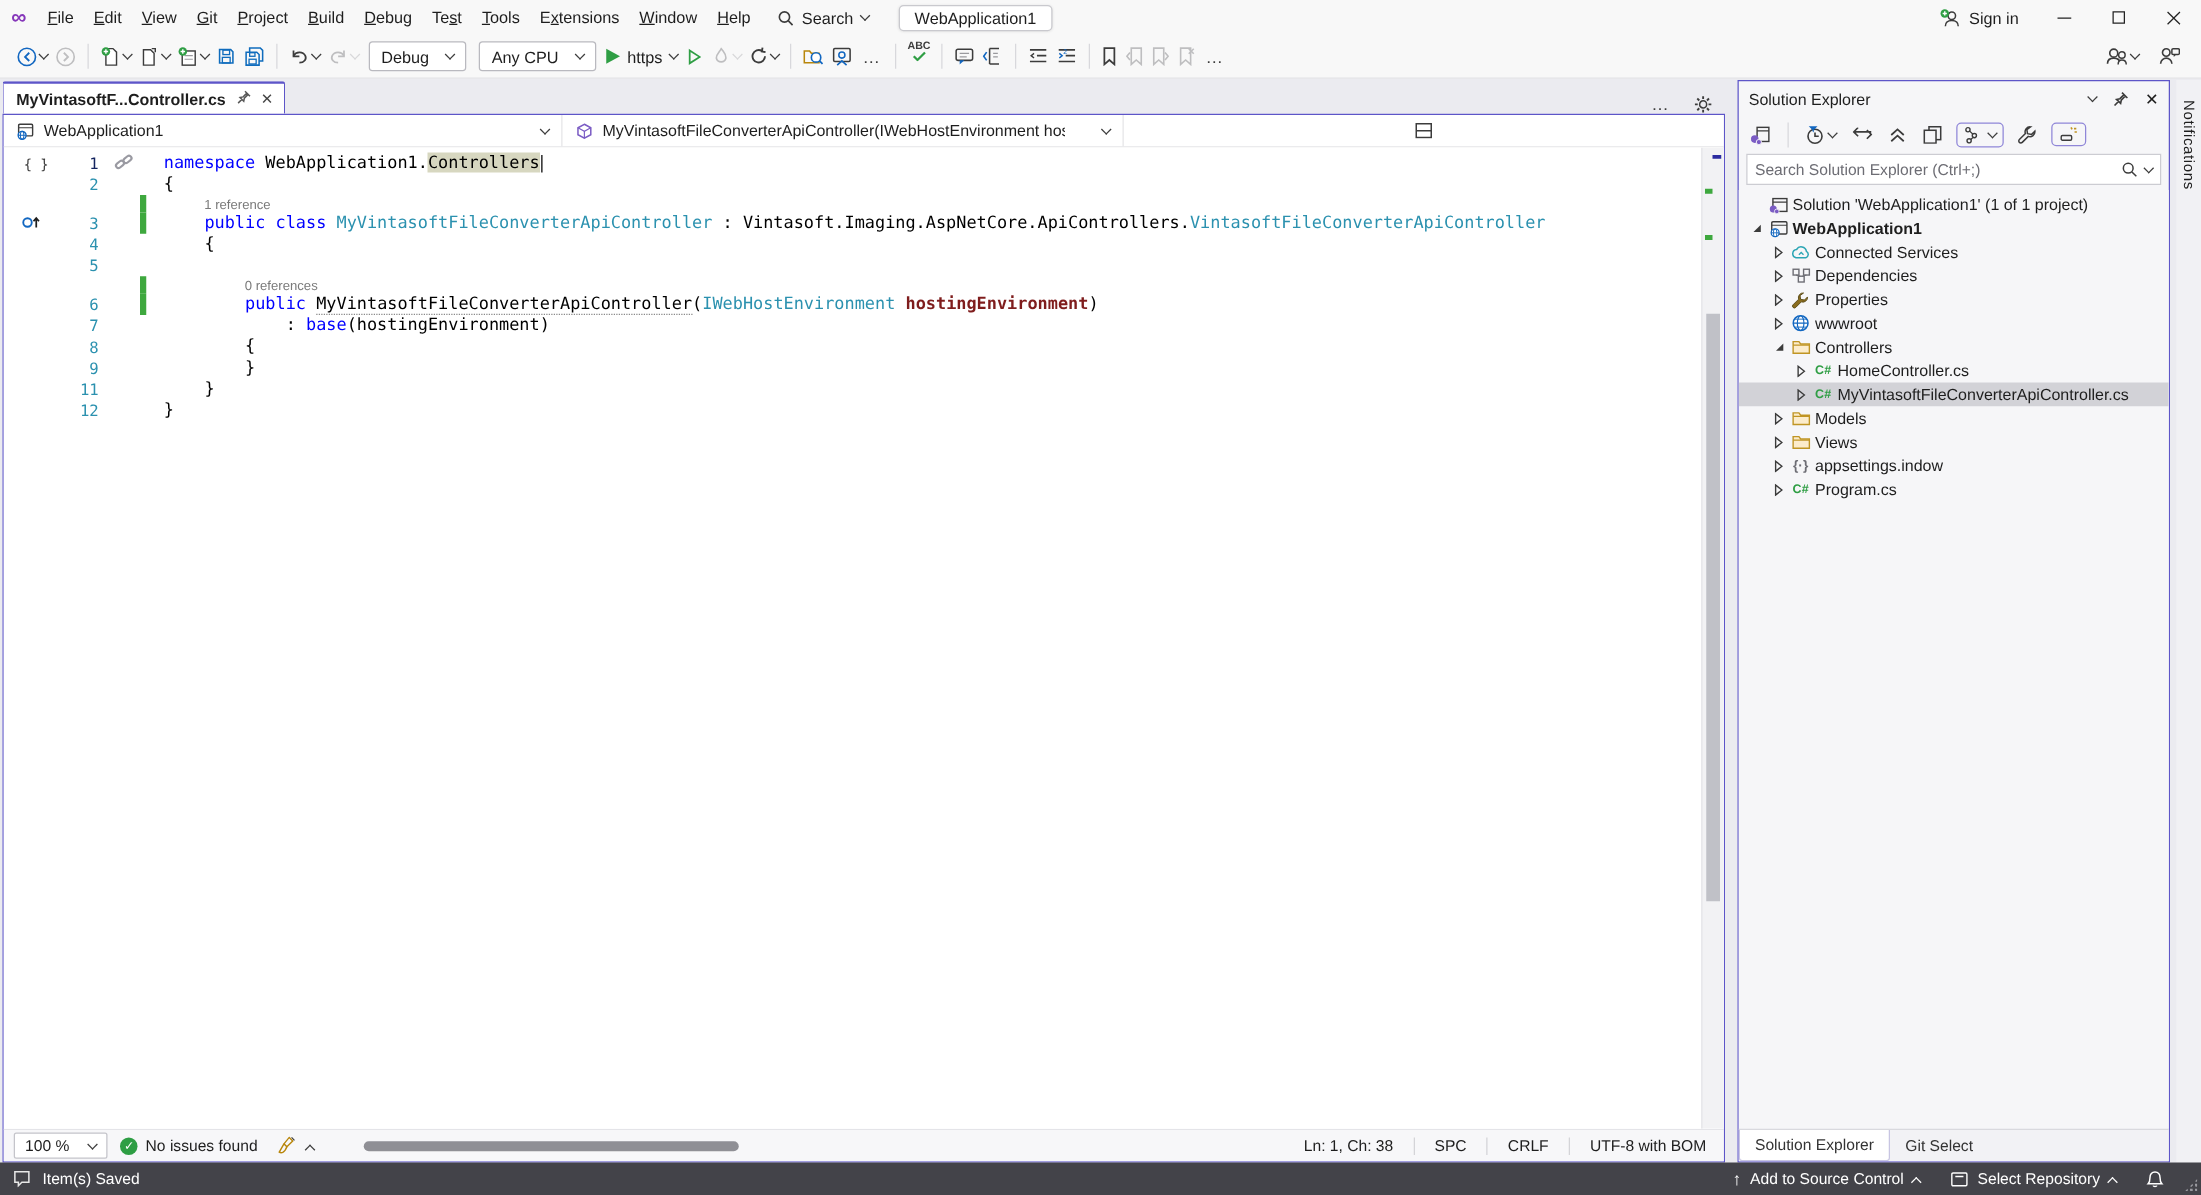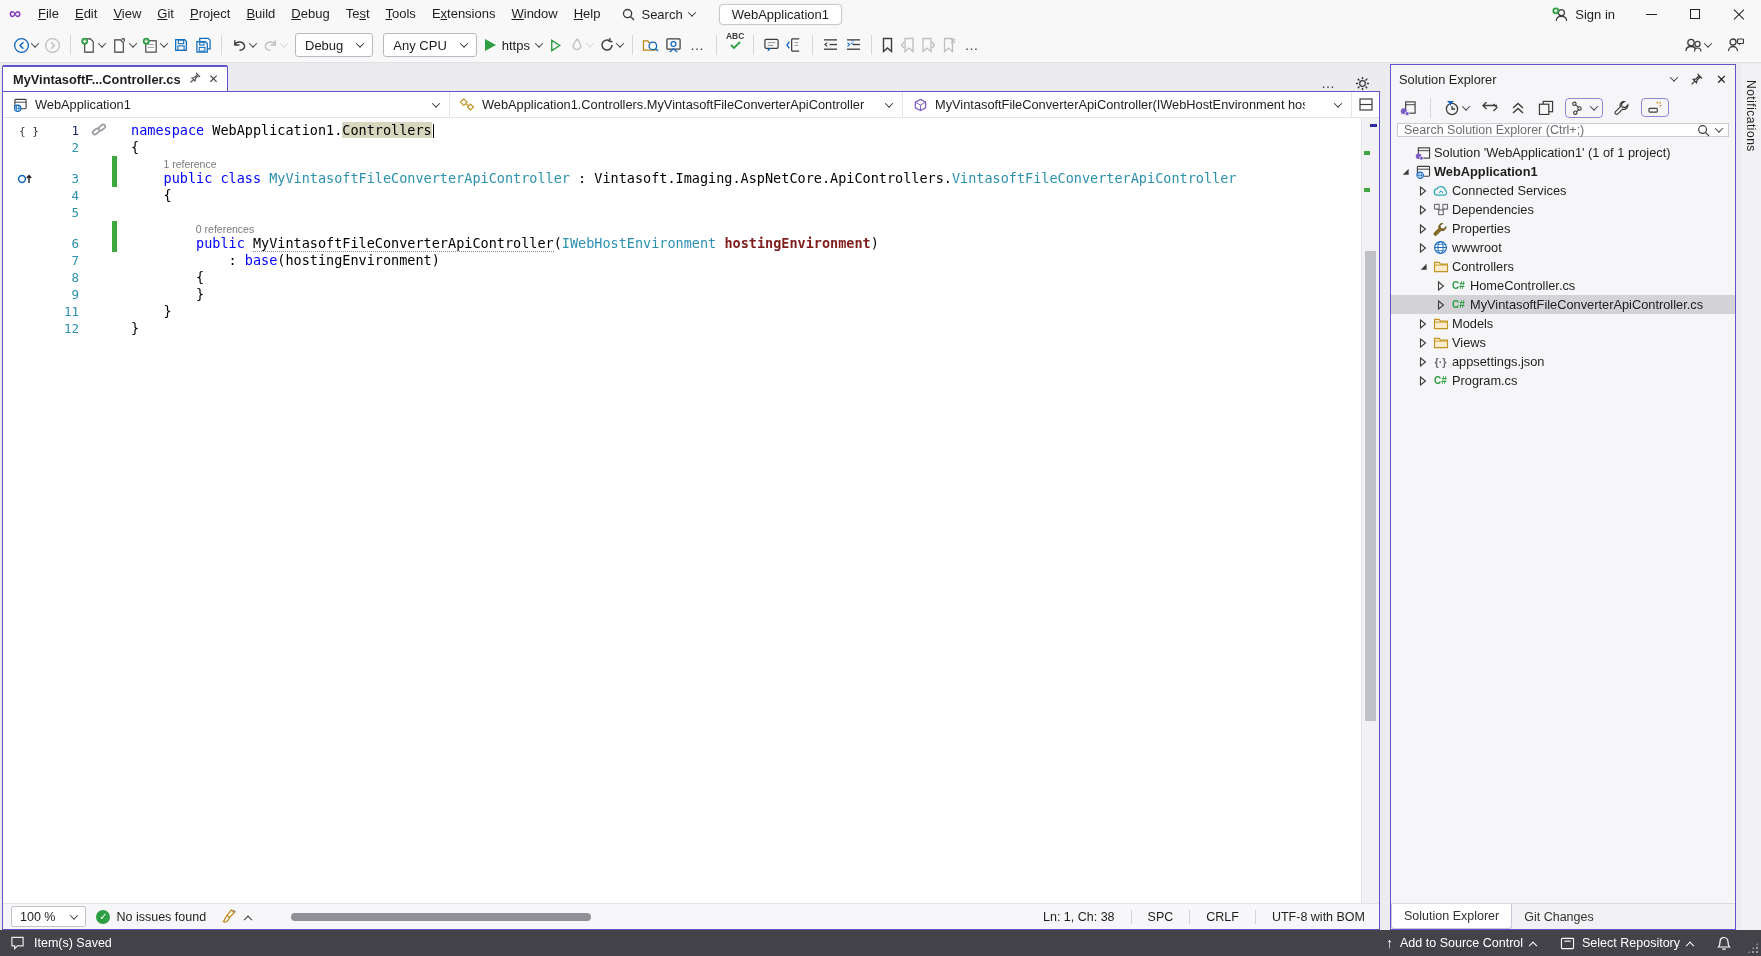--- a/index.html
+++ b/index.html
@@ -82,21 +82,21 @@
   .einfo { color:#1e1e1e; padding:0 6px; white-space:nowrap; }
 
   
   .sepanel { position:absolute; left:1390px; width:346px; top:0; bottom:0; border:1px solid #5d55c8; background:#f6f6f8; display:flex; flex-direction:column; }
   .se-head { height:28px; display:flex; align-items:center; padding:0 8px; gap:12px; }
   .se-title { font-size:12.8px; }
   .se-headicons { margin-left:auto; display:flex; align-items:center; gap:13px; }
   .se-toolbar { height:29px; display:flex; align-items:center; gap:9px; padding:0 7px; }
   .se-tbtn { display:flex; align-items:center; gap:3px; padding:2px 2px; border-radius:3px; }
   .se-tbtn.boxed { border:1px solid #8f86d8; border-radius:4px; padding:2px 5px; }
-  .se-search { margin:1px 6px 4px 6px; height:14px; background:#fff; border:1px solid #ccccd2; display:flex; align-items:center; padding:0 6px; gap:6px; }
+  .se-search { margin:1px 6px 4px 6px; height:25px; background:#fff; border:1px solid #ccccd2; display:flex; align-items:center; padding:0 6px; gap:6px; }
   .se-search input { border:none; outline:none; flex:1; font-size:12.5px; font-family:"Liberation Sans",sans-serif; color:#1e1e1e; background:transparent; }
   .se-search input::placeholder { color:#6d6d74; }
   .se-tree { flex:1; overflow:hidden; background:#f6f6f8; padding-top:2px; }
   .trow { height:19px; display:flex; align-items:center; font-size:12.8px; white-space:nowrap; }
   .trow.sel { background:#d2d2d7; }
   .trow .arr { width:16px; flex:none; display:flex; justify-content:center; }
   .trow .ticon { width:19px; flex:none; display:flex; justify-content:center; align-items:center; }
   .trow .tlabel { padding-left:2px; }
   .csbadge { color:#2f9e44; font-weight:bold; font-size:10px; letter-spacing:0; }
   .jsonbadge { color:#6d6d74; font-weight:bold; font-size:11px; }
@@ -415,31 +415,20 @@
         <div class="breadcrumbs">
           <div class="crumb crumb1">
             <svg width="15" height="14" viewBox="0 0 16 15">
                 <rect x="2" y="1.5" width="12" height="10" rx="1" fill="none" stroke="#3c3c3c" stroke-width="1.2"></rect>
                 <line x1="2" y1="4.5" x2="14" y2="4.5" stroke="#3c3c3c" stroke-width="1"></line>
                 <circle cx="5" cy="11" r="3.4" fill="#fff" stroke="#1267c1" stroke-width="1.2"></circle>
                 <ellipse cx="5" cy="11" rx="1.5" ry="3.4" fill="none" stroke="#1267c1" stroke-width=".9"></ellipse>
                 <line x1="1.6" y1="11" x2="8.4" y2="11" stroke="#1267c1" stroke-width=".9"></line>
               </svg>
             <span>WebApplication1</span>
-            <span class="cv"></span>
-          </div>
-          <div class="crumb crumb2">
-            <svg width="15" height="14" viewBox="0 0 16 15">
-                <g fill="none" stroke="#c09524" stroke-width="1.3">
-                  <rect x="1.5" y="2" width="5" height="5" transform="rotate(45 4 4.5)"></rect>
-                  <rect x="9" y="7.5" width="4.4" height="4.4" transform="rotate(45 11.2 9.7)"></rect>
-                  <path d="M6.5 6.5 L9.5 8.5"></path>
-                </g>
-              </svg>
-            <span>WebApplication1.Controllers.MyVintasoftFileConverterApiController</span>
             <span class="cv"></span>
           </div>
           <div class="crumb crumb3">
             <svg width="15" height="14" viewBox="0 0 16 15">
                 <path d="M8 1.5 L13.5 4.5 V10.5 L8 13.5 L2.5 10.5 V4.5 Z" fill="none" stroke="#7b5cc4" stroke-width="1.3"></path>
                 <path d="M2.5 4.5 L8 7.5 L13.5 4.5 M8 7.5 V13.5" fill="none" stroke="#7b5cc4" stroke-width="1"></path>
               </svg>
             <span style="overflow:hidden;white-space:nowrap;max-width:370px;">MyVintasoftFileConverterApiController(IWebHostEnvironment hostingEnv</span>
             <span class="cv"></span>
           </div>
@@ -749,37 +738,37 @@
           </div>
           <div class="trow" style="padding-left: 24px;">
             <span class="arr">
               <svg width="8" height="10" viewBox="0 0 8 10">
                 <path d="M1.5 1 L6.5 5 L1.5 9 Z" fill="none" stroke="#3b3b3b" stroke-width="1.1"></path>
               </svg>
             </span>
             <span class="ticon">
               <span class="jsonbadge">{·}</span>
             </span>
-            <span class="tlabel">appsettings.json</span>
+            <span class="tlabel">appsettings.indow</span>
           </div>
           <div class="trow" style="padding-left: 24px;">
             <span class="arr">
               <svg width="8" height="10" viewBox="0 0 8 10">
                 <path d="M1.5 1 L6.5 5 L1.5 9 Z" fill="none" stroke="#3b3b3b" stroke-width="1.1"></path>
               </svg>
             </span>
             <span class="ticon">
               <span class="csbadge">C#</span>
             </span>
             <span class="tlabel">Program.cs</span>
           </div>
         </div>
       <div class="se-bottom" id="se-bottom-tabs">
           <div class="se-btab active">Solution Explorer</div>
-          <div class="se-btab">Git Changes</div>
+          <div class="se-btab">Git Select</div>
         </div>
     </div>
 
     <div class="notifstrip">
       <span>Notifications</span>
     </div>
   </div>
 
   <div class="statusbar">
     <div class="sb-left">

